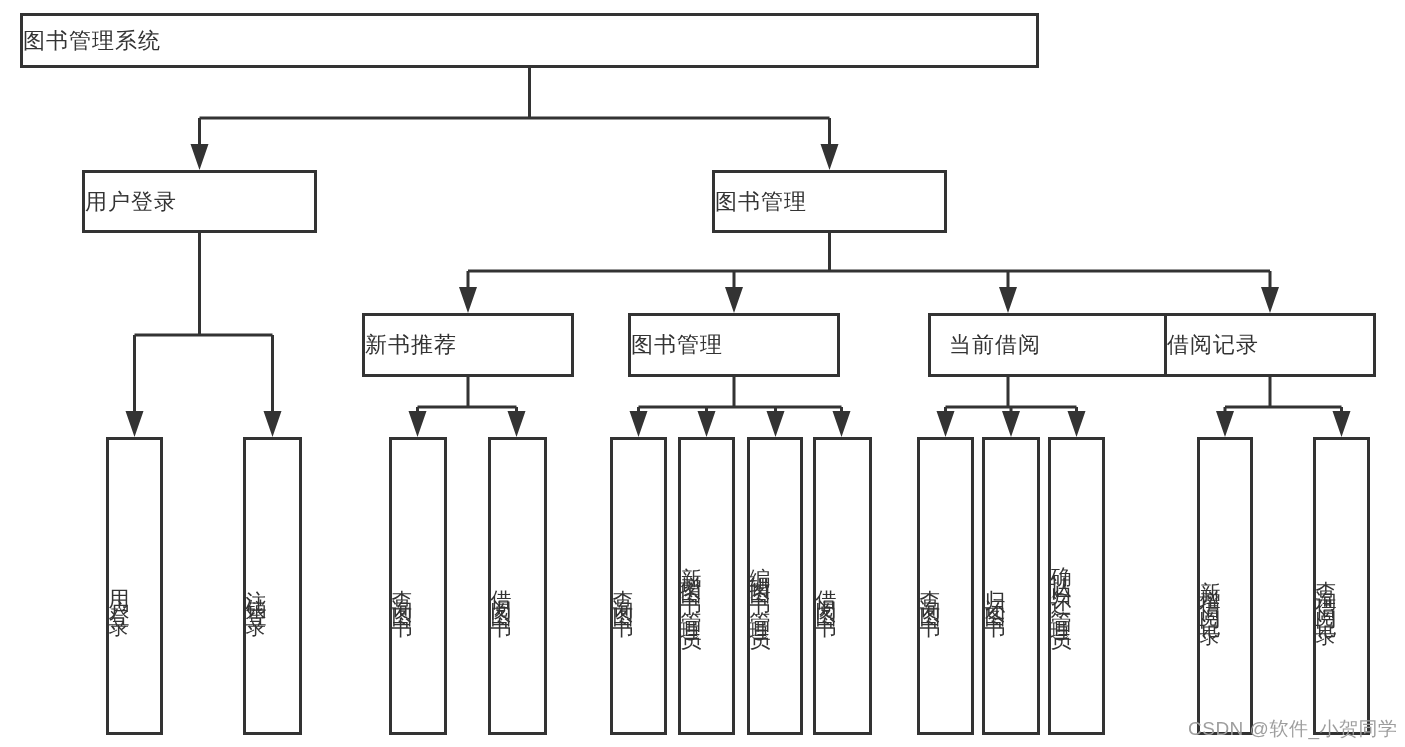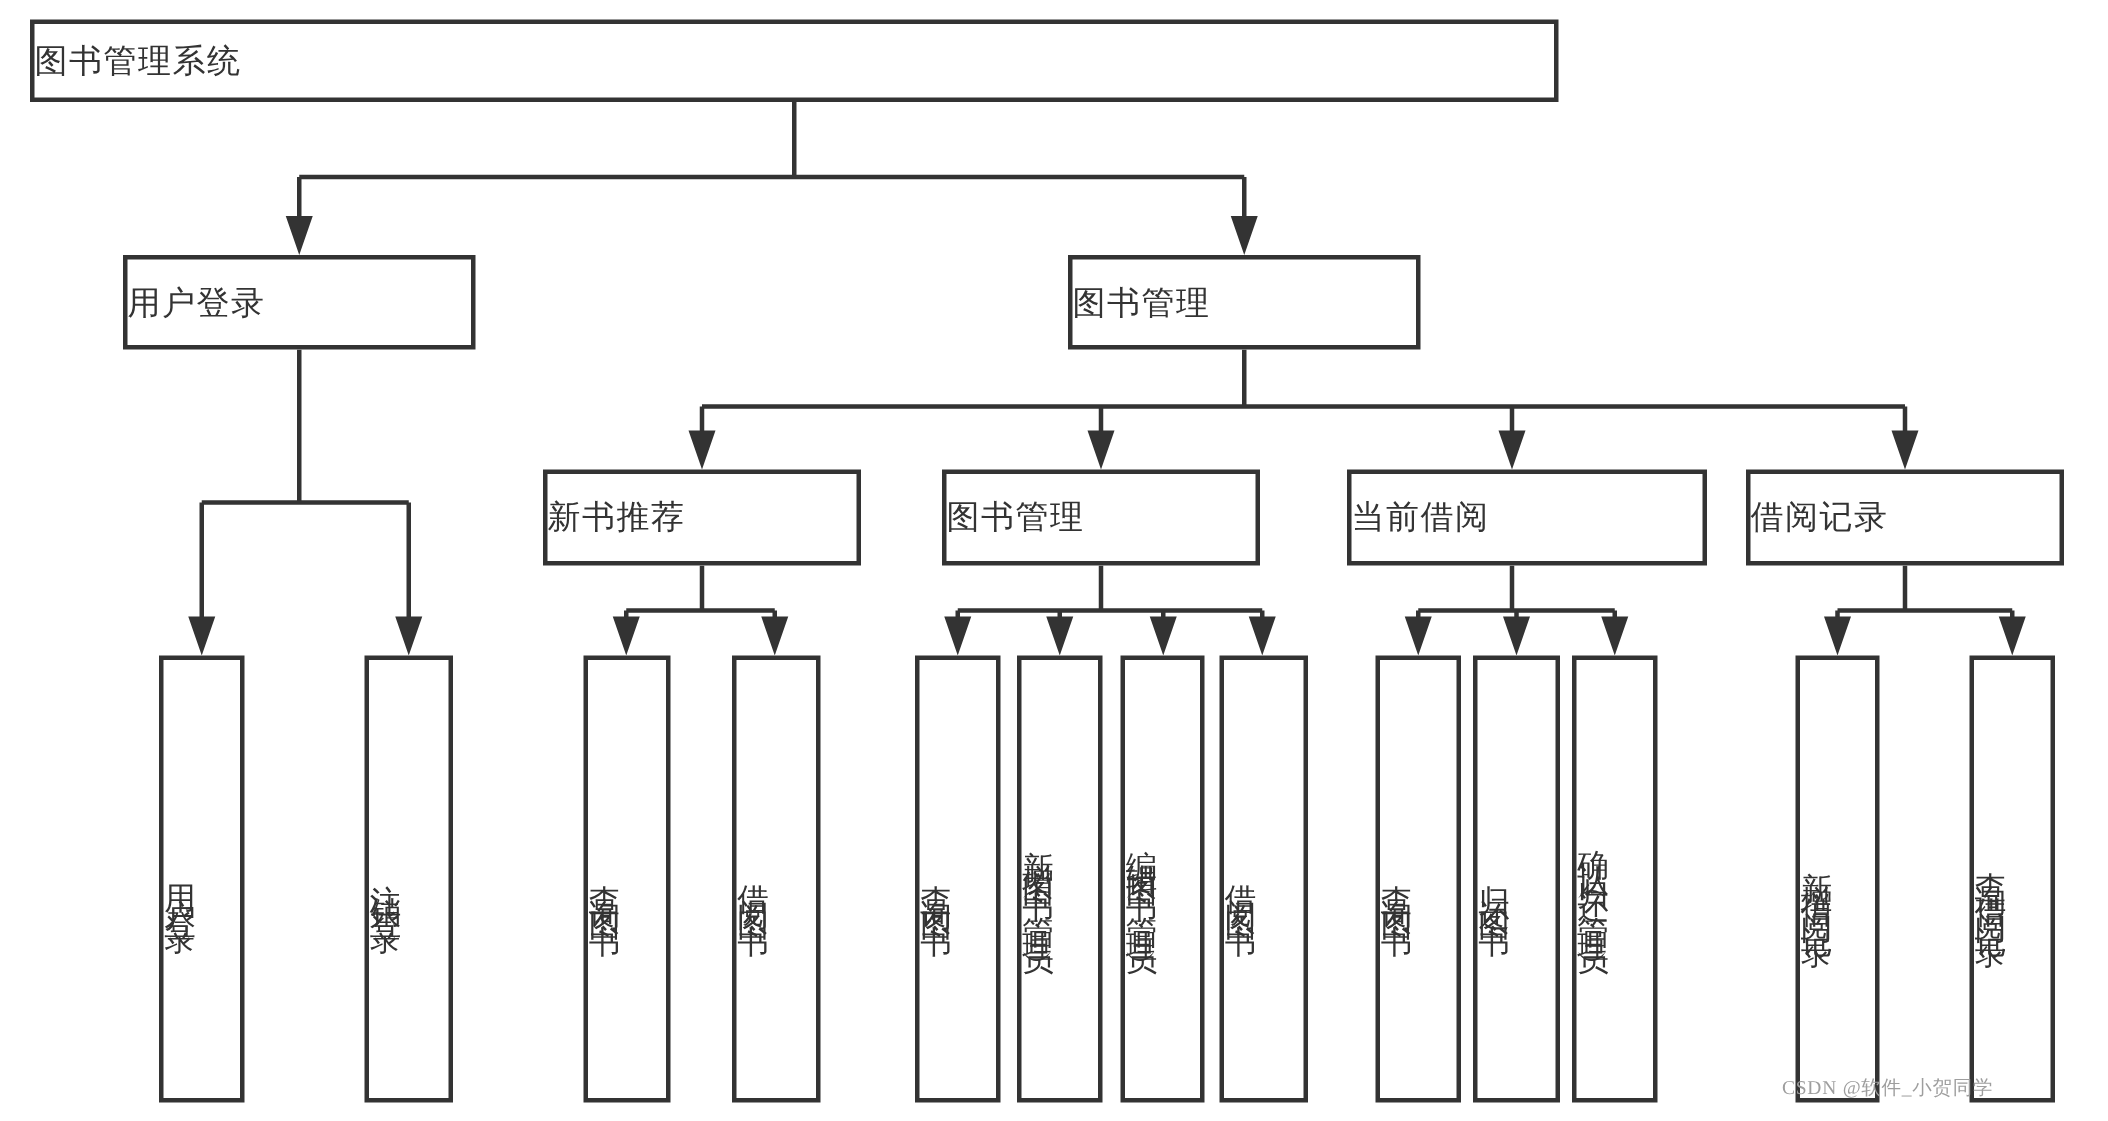--- a/index.html
+++ b/index.html
@@ -45,25 +45,24 @@
     letter-spacing: 9px;
     line-height: 1;
     margin-bottom: -9px; 
   }
   .watermark {
     position: absolute;
     left: 1188px;
     top: 716px;
     width: 210px;
     color: var(--watermark);
-    font-size: 13px;
+    font-size: 19px;
     letter-spacing: 0.5px;
     white-space: nowrap;
     z-index: 5;
-    font-family: Liberation Serif, serif;
   }
 </style>
 </head>
 <body>
 
 <div class="canvas">
 
   <svg class="wires" viewBox="0 0 1405 747" xmlns="http://www.w3.org/2000/svg">
     <g style="stroke: var(--line); stroke-width: 3; fill: none;">
       <path d="M529.5 68 V118 M199.5 118 H829.5 M199.5 118 V152 M829.5 118 V152"></path>
@@ -105,21 +104,21 @@
   <div class="node" style="left:712px; top:170px; width:235px; height:63px;">
     <span>图书管理</span>
   </div>
 
   <div class="node" style="left:362px; top:313px; width:212px; height:64px;">
     <span>新书推荐</span>
   </div>
   <div class="node" style="left:628px; top:313px; width:212px; height:64px;">
     <span>图书管理</span>
   </div>
-  <div class="node" style="left:898px; top:313px; width:240px; height:64px;">
+  <div class="node" style="left:928px; top:313px; width:240px; height:64px;padding-left:18px;">
     <span>当前借阅</span>
   </div>
   <div class="node" style="left:1164px; top:313px; width:212px; height:64px;">
     <span>借阅记录</span>
   </div>
 
   <div class="node vnode" style="left:106px; top:437px; width:57px; height:298px;">
     <span class="vtext">用户登录</span>
   </div>
   <div class="node vnode" style="left:243px; top:437px; width:59px; height:298px;">

